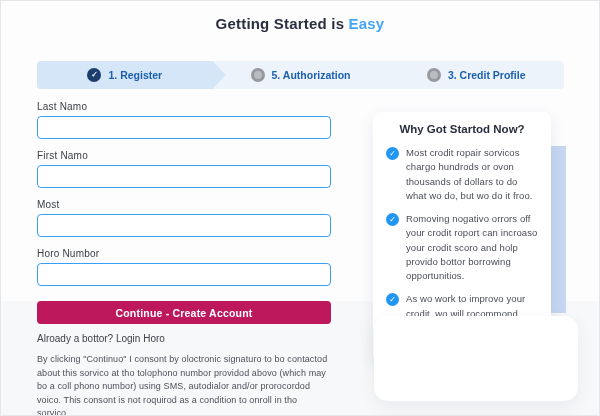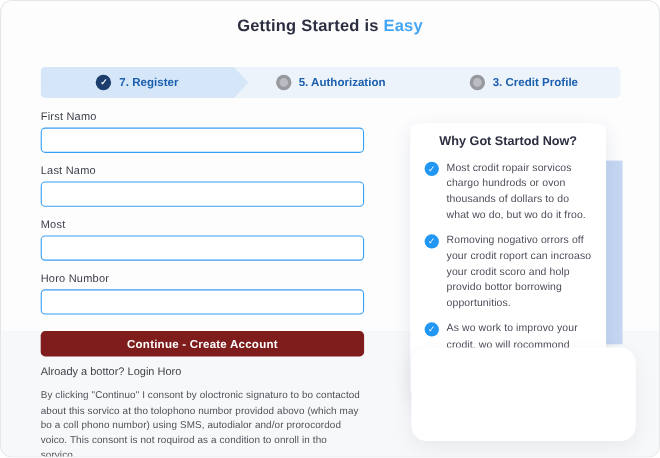--- a/index.html
+++ b/index.html
@@ -7,21 +7,21 @@
   body {
     font-family:"Liberation Sans", sans-serif;
     background:#ffffff;
     position:relative;
     overflow:hidden;
   }
   .page {
     position:absolute; inset:0;
     background:#fdfdfe;
     border:1px solid #e4e6ea;
-    border-radius:11px;
+    border-radius:0;
     overflow:hidden;
   }
   
   .title {
     position:absolute; top:14px; left:0; right:0;
     text-align:center;
     font-size:15px; font-weight:bold;
     color:#2b2e3f; letter-spacing:.2px;
   }
   .title .hl { color:#45a5f5; }
@@ -66,21 +66,21 @@
   }
   .field-input {
     width:100%; height:23px;
     border:1.5px solid #38a0f4; border-radius:4px;
     background:#fff; outline:none;
     font-family:"Liberation Sans", sans-serif;
     font-size:11px; color:#2b2e3f; padding:0 8px;
   }
   .submit-btn {
     width:100%; height:23px; margin-top:4px;
-    background:#7f1d1d; border:none; border-radius:4px;
+    background:#be185d; border:none; border-radius:4px;
     color:#ffffff; font-size:10.5px; font-weight:bold;
     font-family:"Liberation Sans", sans-serif;
     letter-spacing:.2px; cursor:pointer;
   }
   .login-line {
     margin-top:9px;
     font-size:10px; font-weight:500; color:#3f4249;
   }
   .login-link { color:#3f4249; cursor:pointer; }
   .disclaimer {
@@ -132,41 +132,41 @@
 
   <div class="bottom-zone"></div>
 
   <div class="title">
     <span>Getting Started is </span><span class="hl">Easy</span>
   </div>
 
   <div class="stepper">
     <div class="step active">
       <span class="step-dot">✓</span>
-      <span>7. Register</span>
+      <span>1. Register</span>
     </div>
     <div class="step upcoming">
       <span class="step-dot"></span>
       <span>5. Authorization</span>
     </div>
     <div class="step upcoming">
       <span class="step-dot"></span>
       <span>3. Credit Profile</span>
     </div>
   </div>
 
   <div class="form-col">
 
     <div class="field">
+      <label class="field-label">Last Namo</label>
+      <input class="field-input" type="text" value="" style="">
+    </div>
+
+    <div class="field">
       <label class="field-label">First Namo</label>
-      <input class="field-input" type="text" value="" style="">
-    </div>
-
-    <div class="field">
-      <label class="field-label">Last Namo</label>
       <input class="field-input" type="text" value="" style="">
     </div>
 
     <div class="field">
       <label class="field-label">Most</label>
       <input class="field-input" type="text" value="" style="">
     </div>
 
     <div class="field">
       <label class="field-label">Horo Numbor</label>

